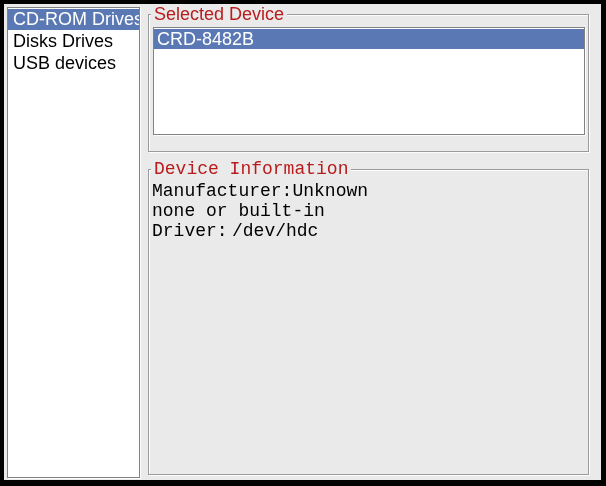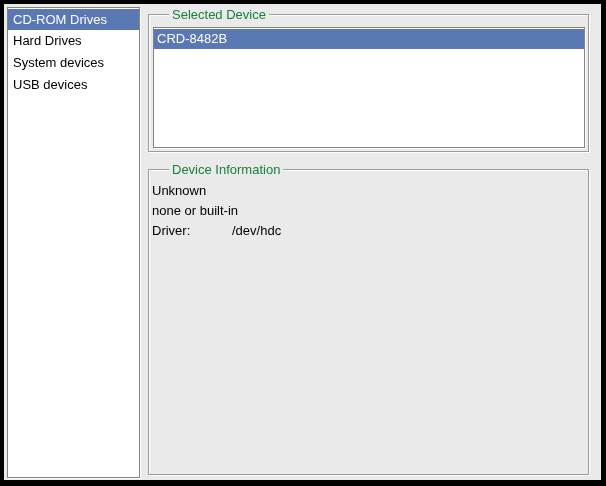--- a/index.html
+++ b/index.html
@@ -6,21 +6,21 @@
   .window {
     position: relative;
     width: 606px;
     height: 486px;
     box-sizing: border-box;
     border-style: solid;
     border-color: #000;
     border-width: 4px 5px 6px 4px;
     background: #eaeaea;
     font-family: "Liberation Sans", sans-serif;
-    font-size: 13px;
+    font-size: 18px;
     color: #000;
     overflow: hidden;
   }
 
   
   .category-list {
     position: absolute;
     left: 3px; top: 3px;
     width: 133px; height: 471px;
     box-sizing: border-box;
@@ -46,82 +46,82 @@
 
   
   .frame {
     position: absolute;
     box-sizing: border-box;
     border: 1px solid #9b9b9b;
     box-shadow: inset 1px 1px 0 #fdfdfd, 1px 1px 0 #fdfdfd;
   }
   .frame-title {
     position: absolute;
-    top: -8px; left: 20px;
+    top: -8px; left: 2px;
     background: #eaeaea;
     padding: 0 3px;
     line-height: 15px;
-    color: #15803d;
+    color: #b91c1c;
     white-space: nowrap;
   }
 
   .frame.selected-device { left: 144px; top: 10px; width: 441px; height: 138px; }
 
   .device-list {
     position: absolute;
     left: 4px; top: 12px;
-    width: 432px; height: 121px;
+    width: 432px; height: 108px;
     box-sizing: border-box;
     background: #ffffff;
     border: 1px solid #828282;
     box-shadow: 1px 1px 0 #fdfdfd;
     overflow: hidden;
     cursor: default;
   }
   .device-item {
     height: 20px;
     line-height: 20px;
     padding-left: 3px;
     white-space: nowrap;
   }
   .device-item.selected {
     margin-top: 1px;
     background: #5a78b4;
     color: #ffffff;
   }
 
-  .frame.device-info { left: 144px; top: 165px; width: 441px; height: 306px; }
+  .frame.device-info { left: 144px; top: 165px; width: 441px; height: 306px; font-family: Liberation Mono, monospace; }
 
   .info-table { position: absolute; left: 3px; top: 11px; }
   .info-row { display: flex; height: 20px; line-height: 20px; white-space: nowrap; }
   .info-label { min-width: 80px; }
 </style>
 </head>
 <body>
 
 <div class="window">
 
   <div class="category-list">
     <div class="category-item selected">CD-ROM Drives</div>
-    <div class="category-item">Hard Drives</div>
-    <div class="category-item">System devices</div>
+    <div class="category-item">Disks Drives</div>
     <div class="category-item">USB devices</div>
   </div>
 
   <div class="frame selected-device">
     <span class="frame-title">Selected Device</span>
     <div class="device-list">
       <div class="device-item selected">CRD-8482B</div>
     </div>
   </div>
 
   <div class="frame device-info">
     <span class="frame-title">Device Information</span>
     <div class="info-table">
       <div class="info-row">
+        <span class="info-label">Manufacturer:</span>
         <span class="info-value">Unknown</span>
       </div>
       <div class="info-row">
         <span class="info-value">none or built-in</span>
       </div>
       <div class="info-row">
         <span class="info-label">Driver:</span>
         <span class="info-value">/dev/hdc</span>
       </div>
     </div>

